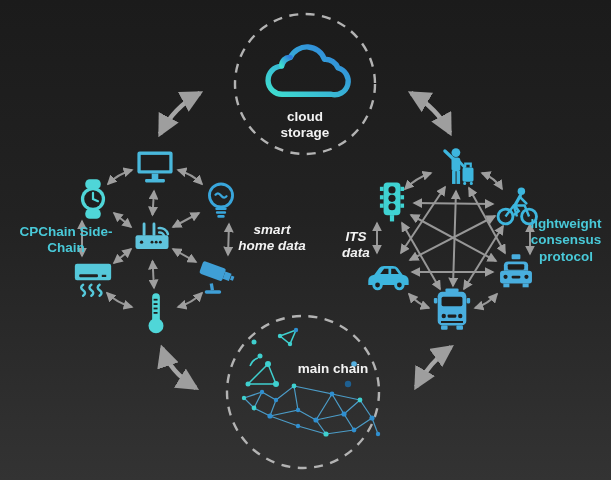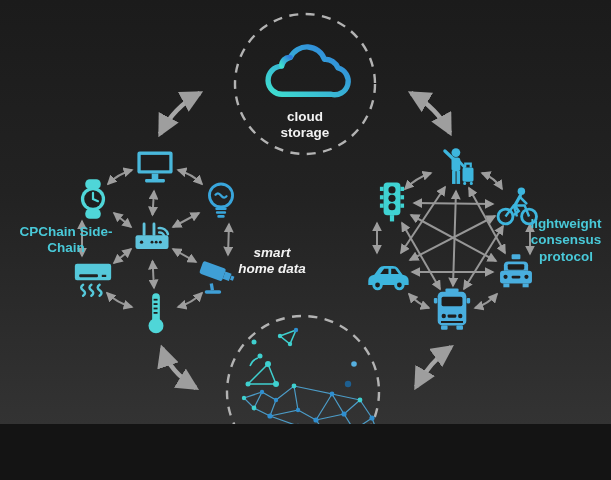--- a/index.html
+++ b/index.html
@@ -1,17 +1,17 @@
 <!DOCTYPE html>
 <html><head>
 <meta charset="utf-8">
 <style>
   html,body{margin:0;padding:0;background:#141414;}
   #stage{
-    position:relative;width:611px;height:424px;overflow:hidden;
+    position:relative;width:611px;height:480px;overflow:hidden;
     background:linear-gradient(180deg,#1b1b1b 0%,#222222 45%,#333333 100%);
     font-family:"Liberation Sans", sans-serif;
   }
   .abs{position:absolute;}
   svg{display:block;}
   .dash{fill:none;stroke:#b3b3b3;stroke-width:2.4;stroke-dasharray:9 7.5;}
   .sa{stroke:#979797;stroke-width:2;fill:none;}
   .big{stroke:#a6a6a6;stroke-width:4.5;fill:none;}
   .label{position:absolute;text-align:center;font-weight:700;line-height:1.22;}
   .white-label{color:#f2f2f2;font-size:13.5px;}
@@ -137,23 +137,25 @@
           <circle cx="80" cy="98" r="2.6"></circle>
           <circle cx="96" cy="72" r="2.4"></circle>
         <circle cx="108" cy="92" r="2.6"></circle>
           <circle cx="118" cy="108" r="2.4"></circle>
           <circle cx="136" cy="96" r="2.6"></circle>
         <circle cx="142" cy="112" r="2.2"></circle>
           <circle cx="62" cy="104" r="2.2"></circle>
       </g>
     </svg>
   </div>
+  <div class="label white-label" style="left:278px;top:361px;width:110px">main chain</div>
 
   <div class="label teal-label" style="left:16px;top:224px;width:100px">CPChain Side-Chain</div>
-  <div class="label white-label italic" style="left:236px;top:245px;width:72px">smart home data</div>
+  <div class="label white-label italic" style="left:236px;top:222px;width:72px">smart home data</div>
+  <div class="label white-label italic" style="left:332px;top:229px;width:48px">ITS data</div>
   <div class="label teal-label" style="left:522px;top:216px;width:88px">lightweight consensus protocol</div>
 
   <div class="icon" style="left:133px;top:145px">
     <svg width="44" height="44" viewBox="0 0 40 40">
       <rect x="4" y="6" width="32" height="20" rx="2" fill="#49b8dc"></rect>
       <rect x="7" y="9" width="26" height="14" fill="#1e1e1e"></rect>
       <rect x="17" y="26" width="6" height="5" fill="#49b8dc"></rect>
       <rect x="11" y="31" width="18" height="3" rx="1" fill="#49b8dc"></rect>
     </svg>
   </div>

